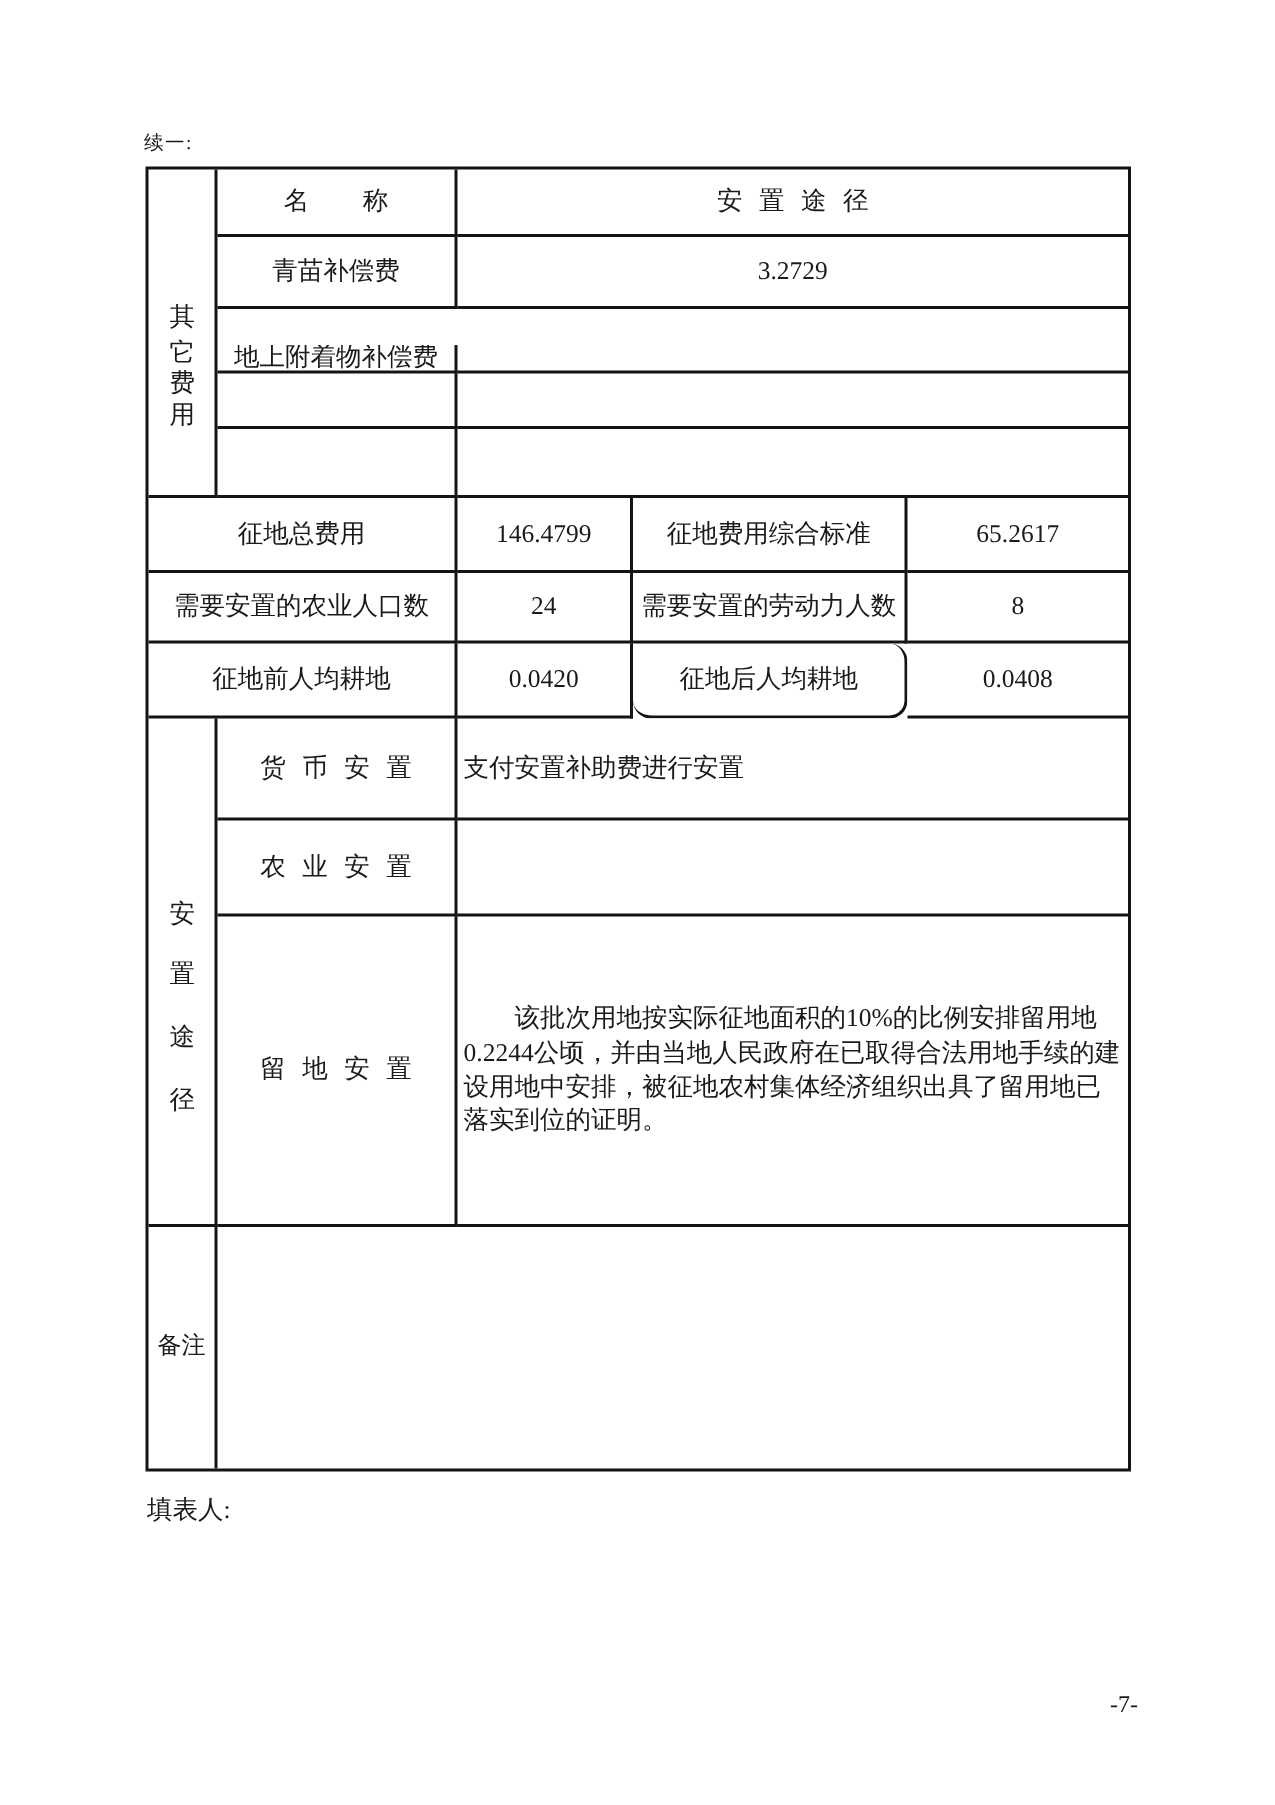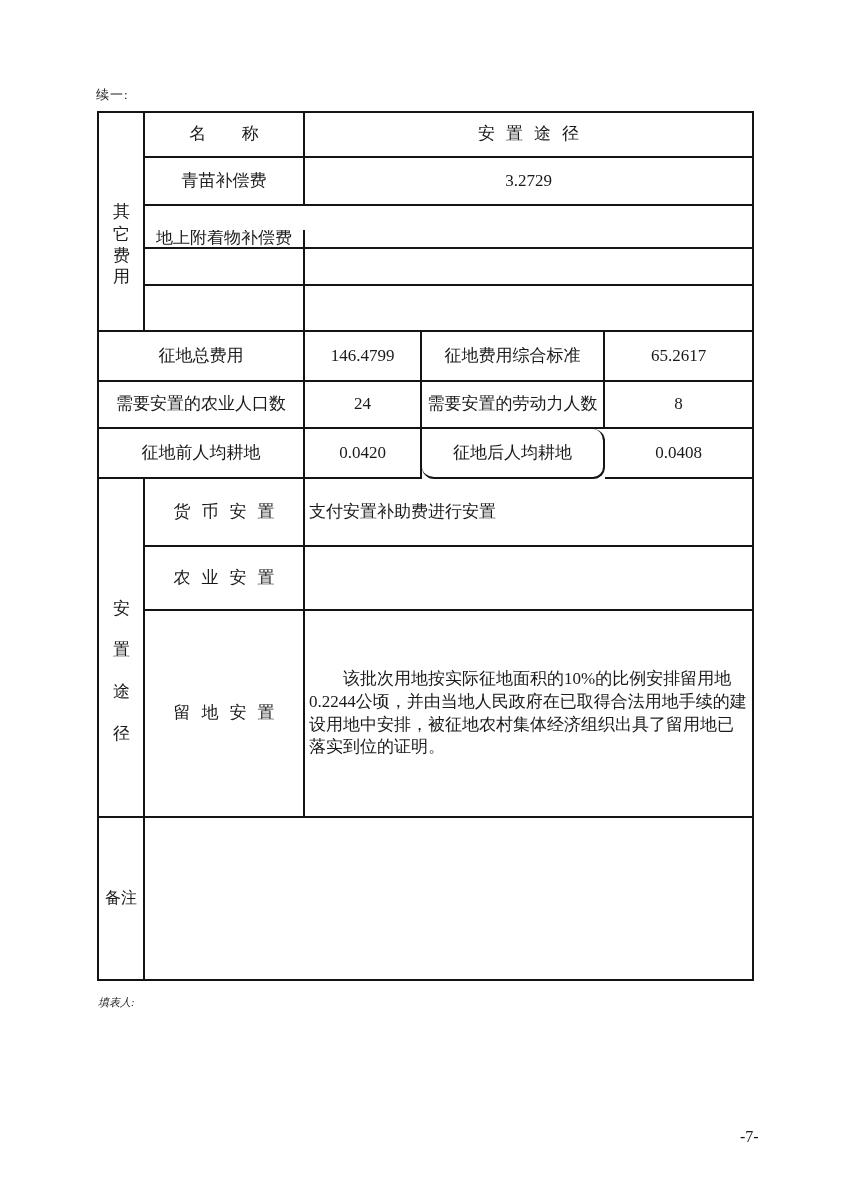--- a/index.html
+++ b/index.html
@@ -64,22 +64,21 @@
     text-align: left;
     text-indent: 2em;
     padding: 0 5px 0 4px;
     line-height: 1.35;
     width: 100%;
   }
   .footer-label {
     position: absolute;
     left: 98px;
     top: 995px;
-    font-size: 11px;
-    font-style: italic;
+    font-size: 17px;
   }
   .page-number {
     position: absolute;
     left: 740px;
     top: 1128px;
     font-size: 16px;
   }
 </style>
 </head>
 <body>

